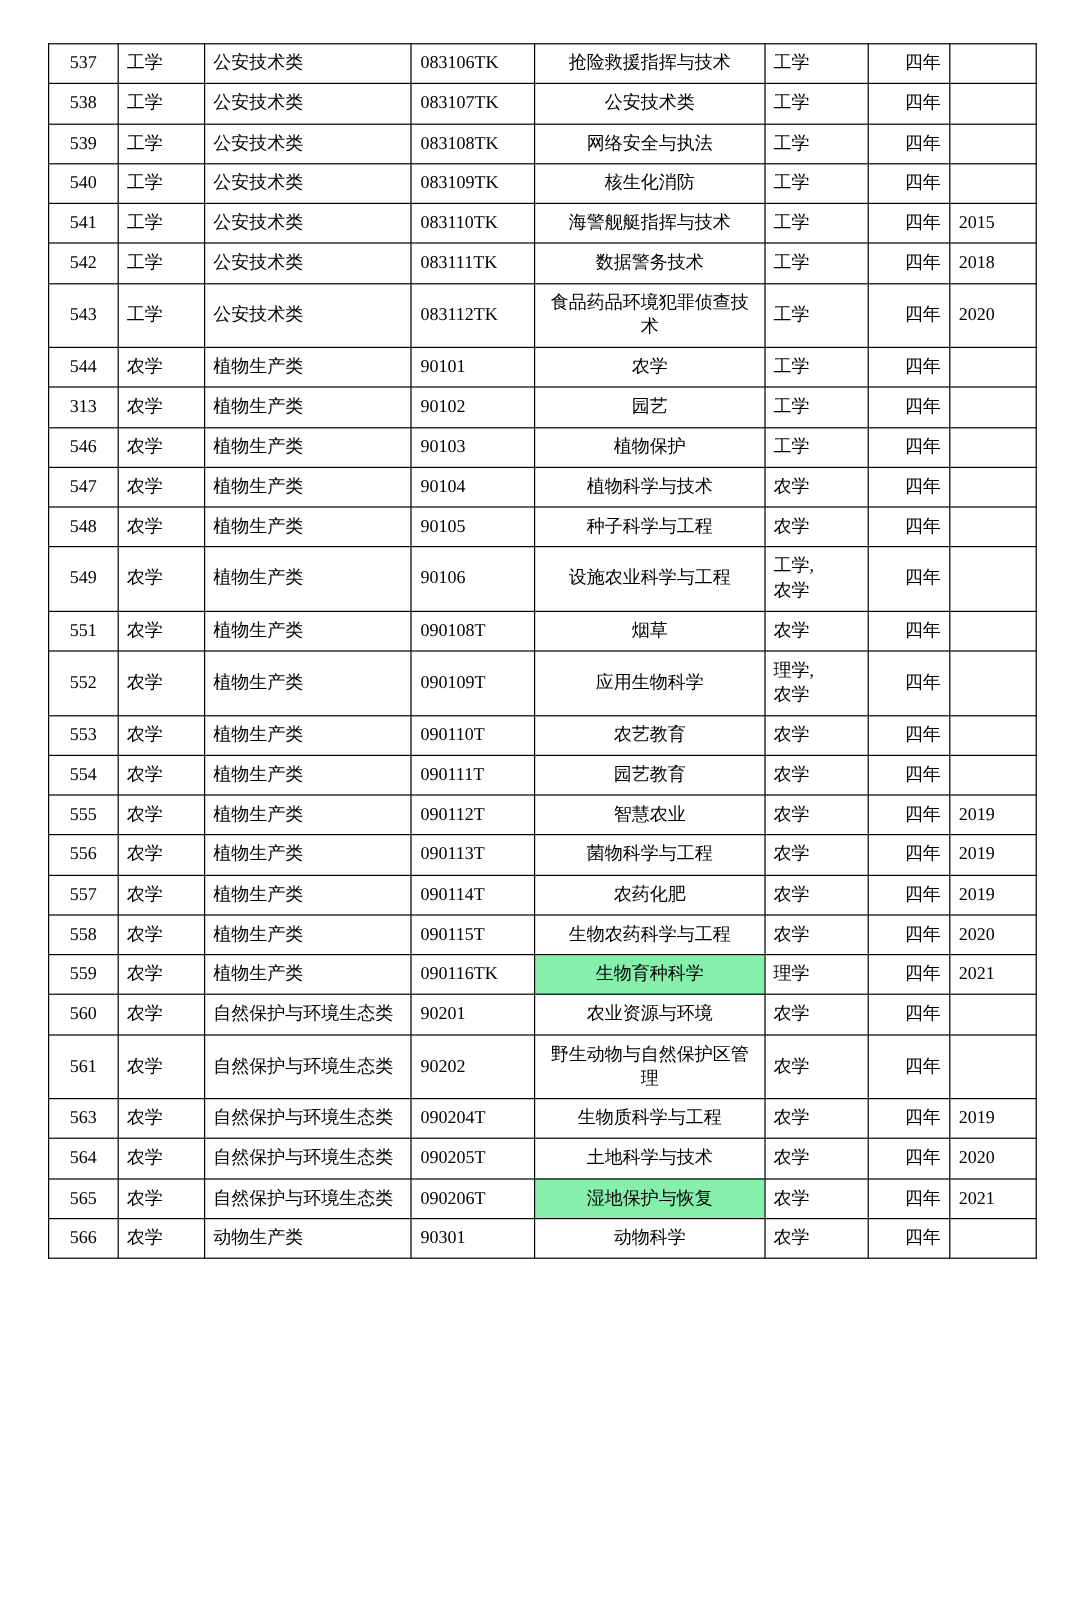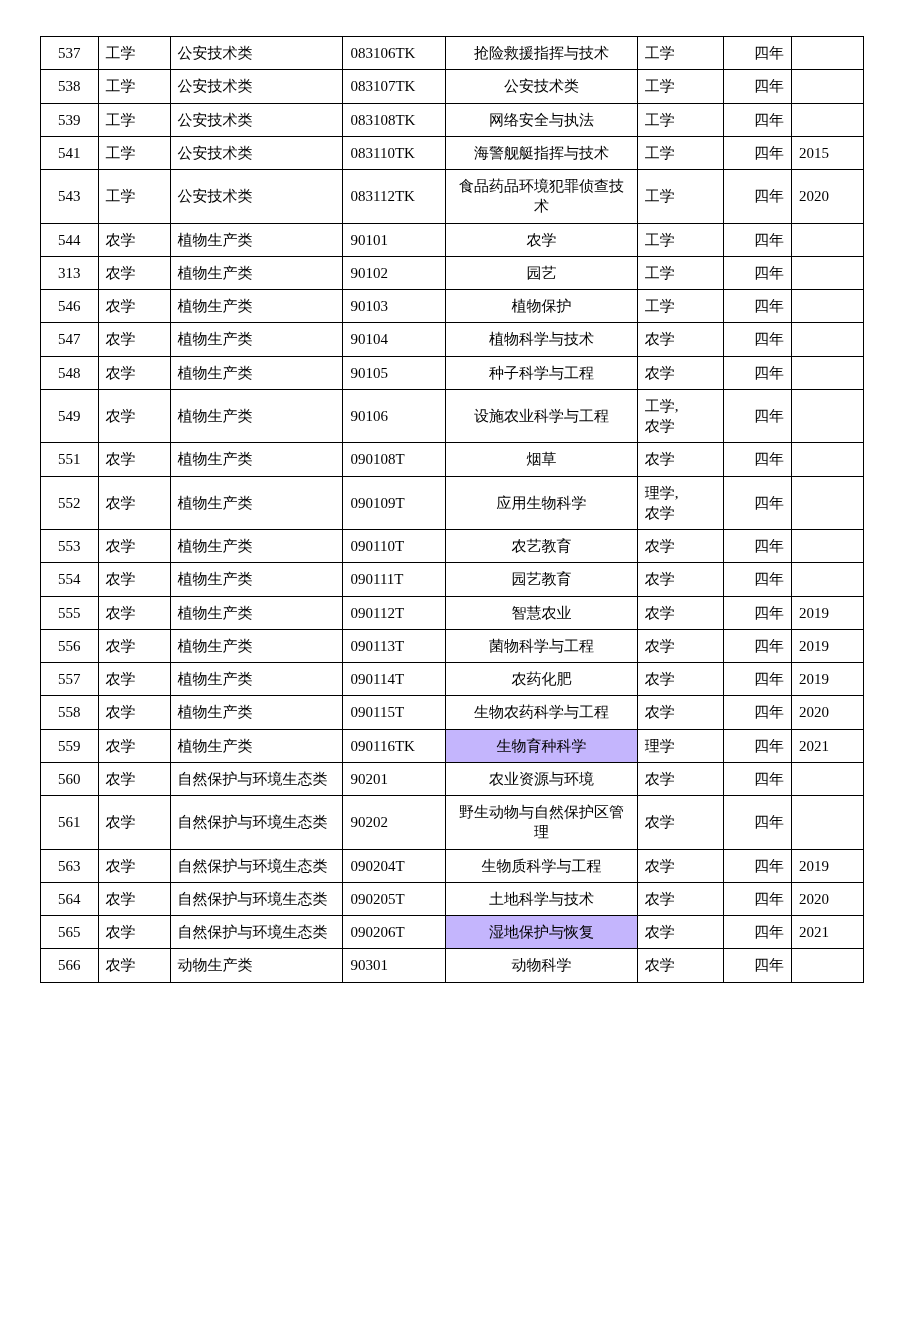--- a/index.html
+++ b/index.html
@@ -47,21 +47,21 @@
   td.idx { text-align: center; }
   td.degree { text-align: left; padding-left: 10px; }
   td.category { text-align: left; padding-left: 10px; }
   td.code { text-align: left; padding-left: 10px; }
   td.name { text-align: center; padding-left: 10px; }
   td.award { text-align: left; padding-left: 10px; }
   td.years { text-align: right; padding-left: 10px; }
   td.year { text-align: left; padding-left: 10px; }
 
   td.hl {
-    background: #c4b5fd;
+    background: #86efac;
   }
   .multi { white-space: pre-line; }
 </style>
 </head>
 <body>
 
 <div class="page">
   <table class="major-table">
     <colgroup>
       <col class="c-index">
@@ -98,28 +98,48 @@
           <td class="idx">539</td>
           <td class="degree">工学</td>
           <td class="category multi">公安技术类</td>
           <td class="code">083108TK</td>
           <td class="name multi">网络安全与执法</td>
           <td class="award multi">工学</td>
           <td class="years">四年</td>
           <td class="year"></td>
         </tr>
         <tr>
+          <td class="idx">540</td>
+          <td class="degree">工学</td>
+          <td class="category multi">公安技术类</td>
+          <td class="code">083109TK</td>
+          <td class="name multi">核生化消防</td>
+          <td class="award multi">工学</td>
+          <td class="years">四年</td>
+          <td class="year"></td>
+        </tr>
+        <tr>
           <td class="idx">541</td>
           <td class="degree">工学</td>
           <td class="category multi">公安技术类</td>
           <td class="code">083110TK</td>
           <td class="name multi">海警舰艇指挥与技术</td>
           <td class="award multi">工学</td>
           <td class="years">四年</td>
           <td class="year">2015</td>
+        </tr>
+        <tr>
+          <td class="idx">542</td>
+          <td class="degree">工学</td>
+          <td class="category multi">公安技术类</td>
+          <td class="code">083111TK</td>
+          <td class="name multi">数据警务技术</td>
+          <td class="award multi">工学</td>
+          <td class="years">四年</td>
+          <td class="year">2018</td>
         </tr>
         <tr>
           <td class="idx">543</td>
           <td class="degree">工学</td>
           <td class="category multi">公安技术类</td>
           <td class="code">083112TK</td>
           <td class="name multi">食品药品环境犯罪侦查技术</td>
           <td class="award multi">工学</td>
           <td class="years">四年</td>
           <td class="year">2020</td>

